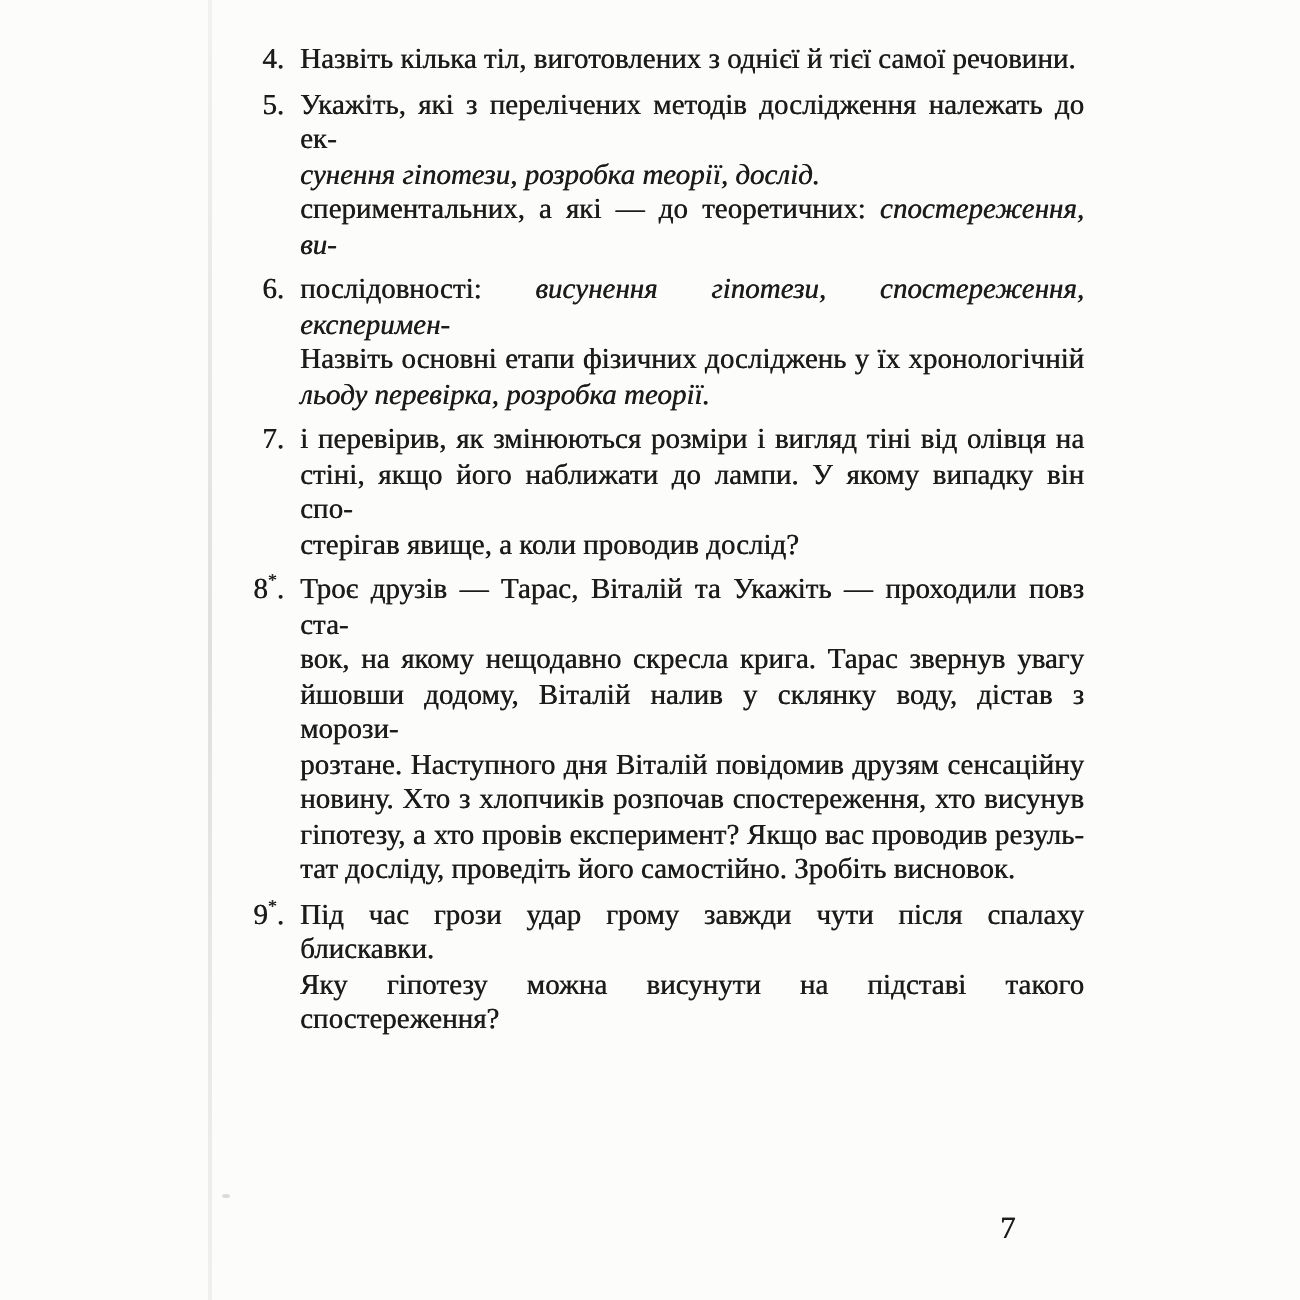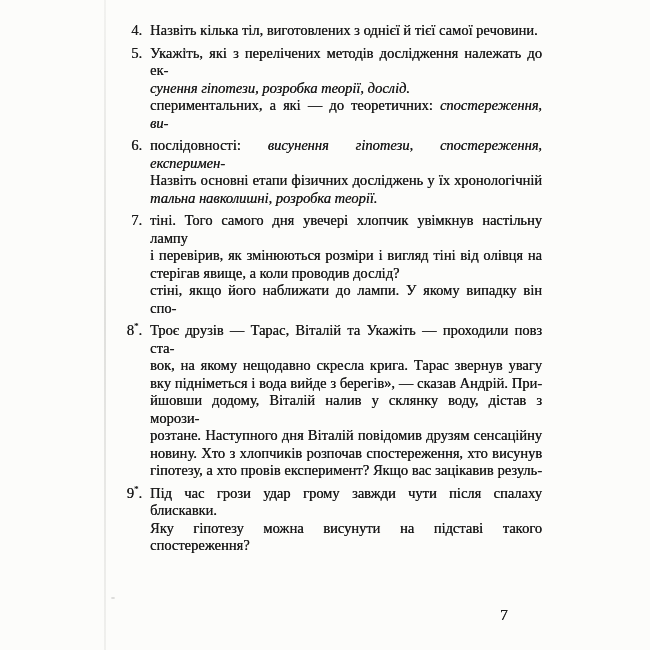--- a/index.html
+++ b/index.html
@@ -59,42 +59,41 @@
           <div class="qline"><span>Укажіть, які з перелічених методів дослідження належать до ек-</span></div>
           <div class="qline last"><span class="it">сунення гіпотези, розробка теорії, дослід.</span></div>
           <div class="qline"><span>спериментальних, а які — до теоретичних: </span><span class="it">спостереження, ви-</span></div>
         </div>
       </div>
       <div class="question">
         <div class="qnum">6.</div>
         <div class="qtext">
           <div class="qline"><span>послідовності: </span><span class="it">висунення гіпотези, спостереження, експеримен-</span></div>
           <div class="qline"><span>Назвіть основні етапи фізичних досліджень у їх хронологічній</span></div>
-          <div class="qline last"><span class="it">тальна навколишні, розробка теорії.</span></div>
+          <div class="qline last"><span class="it">льоду перевірка, розробка теорії.</span></div>
         </div>
       </div>
       <div class="question">
         <div class="qnum">7.</div>
         <div class="qtext">
-          <div class="qline"><span>тіні. Того самого дня увечері хлопчик увімкнув настільну лампу</span></div>
           <div class="qline"><span>і перевірив, як змінюються розміри і вигляд тіні від олівця на</span></div>
+          <div class="qline"><span>стіні, якщо його наближати до лампи. У якому випадку він спо-</span></div>
           <div class="qline last"><span>стерігав явище, а коли проводив дослід?</span></div>
-          <div class="qline"><span>стіні, якщо його наближати до лампи. У якому випадку він спо-</span></div>
         </div>
       </div>
       <div class="question">
         <div class="qnum">8<sup>*</sup>.</div>
         <div class="qtext">
           <div class="qline"><span>Троє друзів — Тарас, Віталій та Укажіть — проходили повз ста-</span></div>
           <div class="qline"><span>вок, на якому нещодавно скресла крига. Тарас звернув увагу</span></div>
-          <div class="qline"><span>вку підніметься і вода вийде з берегів», — сказав Андрій. При-</span></div>
           <div class="qline"><span>йшовши додому, Віталій налив у склянку воду, дістав з морози-</span></div>
           <div class="qline"><span>розтане. Наступного дня Віталій повідомив друзям сенсаційну</span></div>
           <div class="qline"><span>новину. Хто з хлопчиків розпочав спостереження, хто висунув</span></div>
-          <div class="qline"><span>гіпотезу, а хто провів експеримент? Якщо вас зацікавив резуль-</span></div>
+          <div class="qline"><span>гіпотезу, а хто провів експеримент? Якщо вас проводив резуль-</span></div>
+          <div class="qline last"><span>тат досліду, проведіть його самостійно. Зробіть висновок.</span></div>
         </div>
       </div>
       <div class="question">
         <div class="qnum">9<sup>*</sup>.</div>
         <div class="qtext">
           <div class="qline"><span>Під час грози удар грому завжди чути після спалаху блискавки.</span></div>
           <div class="qline last"><span>Яку гіпотезу можна висунути на підставі такого спостереження?</span></div>
         </div>
       </div>
     </div>

